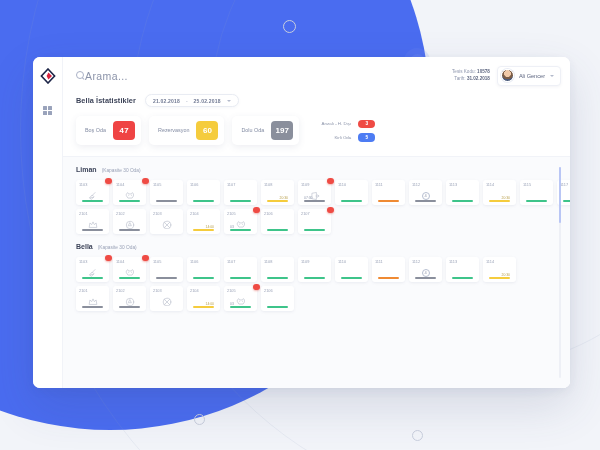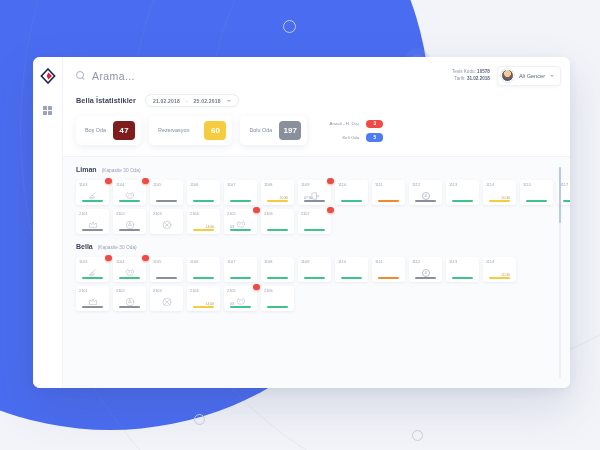--- a/index.html
+++ b/index.html
@@ -56,21 +56,21 @@
   .nav-icon i { background: #9aa3bb; border-radius: .5px; display: block; }
 
   
   .main { flex: 1; display: flex; flex-direction: column; min-width: 0; background:#fff; }
 
   
   .header {
     height: 37px; display: flex; align-items: center;
     padding: 0 9px 0 13px; flex: 0 0 37px;
   }
-  .search { display: flex; align-items: center; gap: 7px; flex: 1; }
+  .search { display: flex; align-items: center; flex: 1; }
   .search-icon { width: 9px; height: 9px; position: relative; flex: none; }
   .search-icon::before {
     content: ""; position: absolute; left: 0; top: 0;
     width: 6.4px; height: 6.4px; border: 1.1px solid #aab1c6; border-radius: 50%;
   }
   .search-icon::after {
     content: ""; position: absolute; left: 6px; top: 6.2px;
     width: 3.4px; height: 1.1px; background: #aab1c6; border-radius: 1px;
     transform: rotate(42deg); transform-origin: left center;
   }
@@ -285,25 +285,25 @@
           <span class="date-dash">-</span>
           <span class="date-text">25.02.2018</span>
           <span class="caret"></span>
         </div>
       </div>
     </div>
 
     <div class="stats-row" id="stats-row">
         <div class="stat-card">
           <div class="stat-label">Boş Oda</div>
-          <div class="stat-badge" style="background: #7f1d1d; font-family: Liberation Mono, monospace;">47</div>
+          <div class="stat-badge" style="background: #ef4444; font-family: Liberation Mono, monospace;">47</div>
         </div>
         <div class="stat-card">
           <div class="stat-label">Rezervasyon</div>
-          <div class="stat-badge" style="background: rgb(245, 204, 61); margin-left: 8px;">60</div>
+          <div class="stat-badge" style="background: rgb(245, 204, 61);">60</div>
         </div>
         <div class="stat-card">
           <div class="stat-label">Dolu Oda</div>
           <div class="stat-badge" style="background: rgb(138, 143, 156);">197</div>
         </div>
         <div class="mini-list">
           <div class="mini-row">
             <span class="mini-label">Arızalı - H. Dışı</span>
             <span class="mini-badge" style="background: rgb(239, 75, 68);">3</span>
           </div>

